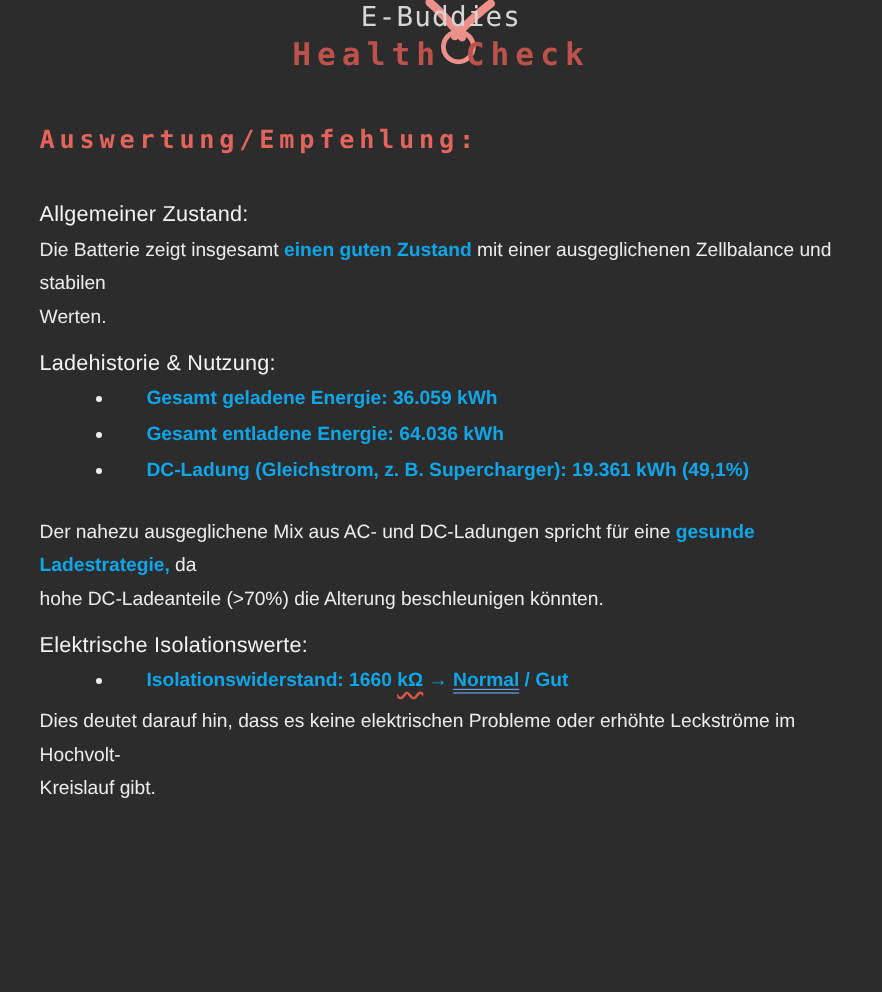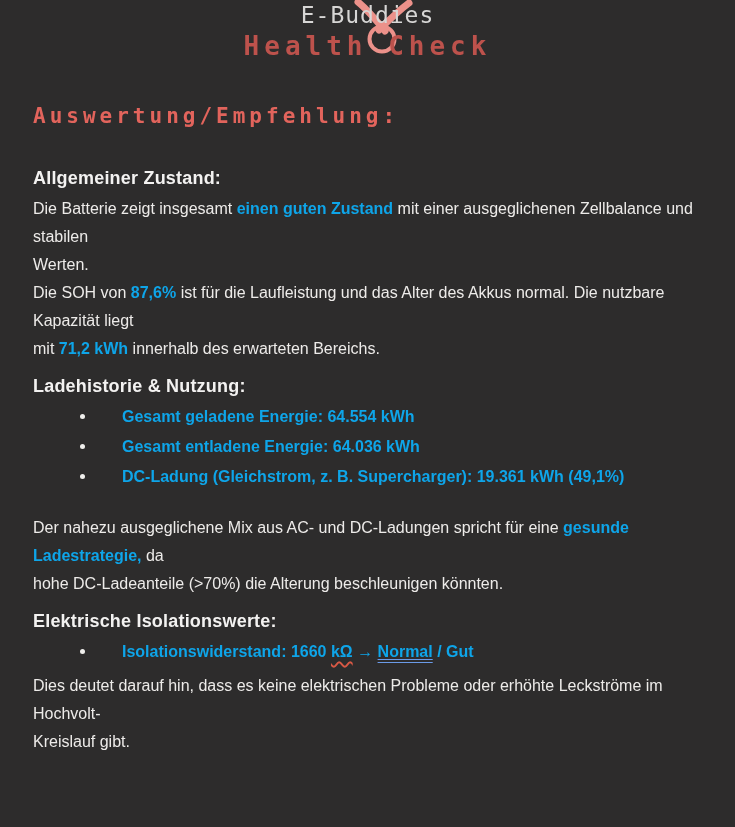--- a/index.html
+++ b/index.html
@@ -61,21 +61,21 @@
     font-size: 21px;
     font-weight: 700;
     letter-spacing: 4px;
     color: #e2645c;
     line-height: 26px;
   }
   
   h3.sub-heading {
     margin: 8px 0 2px 0;
     font-size: 18px;
-    font-weight: 700;
+    font-weight: 400;
     color: #f3f2f1;
     line-height: 30px;
     letter-spacing: 0.2px;
   }
   p.body-par {
     margin: 0;
     font-size: 16px;
     line-height: 28px;
     color: #edebe9;
     white-space: pre-wrap;
@@ -135,28 +135,26 @@
     <h1 class="doc-title">Health Check</h1>
   </header>
 
   <h2 class="section-title">Auswertung/Empfehlung:</h2>
 
   <section>
 
     <h3 class="sub-heading">Allgemeiner Zustand:</h3>
     <p class="body-par"><span>Die Batterie zeigt insgesamt </span><span class="b">einen guten Zustand</span><span> mit einer ausgeglichenen Zellbalance und stabilen
 Werten.</span></p>
-    <p class="body-par"><span>Die SOH von </span><span class="b">87,6%</span><span> ist für die Laufleistung und das Alter des Akkus normal. Die nutzbare Kapazität liegt
-mit </span><span class="b">71,2 kWh</span><span> innerhalb des erwarteten Bereichs.</span></p>
 
     <h3 class="sub-heading">Ladehistorie &amp; Nutzung:</h3>
     <ul class="bullet-list">
       <li>
         <span class="bullet-dot"></span>
-        <span class="li-text"><span class="b">Gesamt geladene Energie: 64.554 kWh</span></span>
+        <span class="li-text"><span class="b">Gesamt geladene Energie: 36.059 kWh</span></span>
       </li>
       <li>
         <span class="bullet-dot"></span>
         <span class="li-text"><span class="b">Gesamt entladene Energie: 64.036 kWh</span></span>
       </li>
       <li>
         <span class="bullet-dot"></span>
         <span class="li-text"><span class="b">DC-Ladung (Gleichstrom, z. B. Supercharger): 19.361 kWh (49,1%)</span></span>
       </li>
     </ul>

